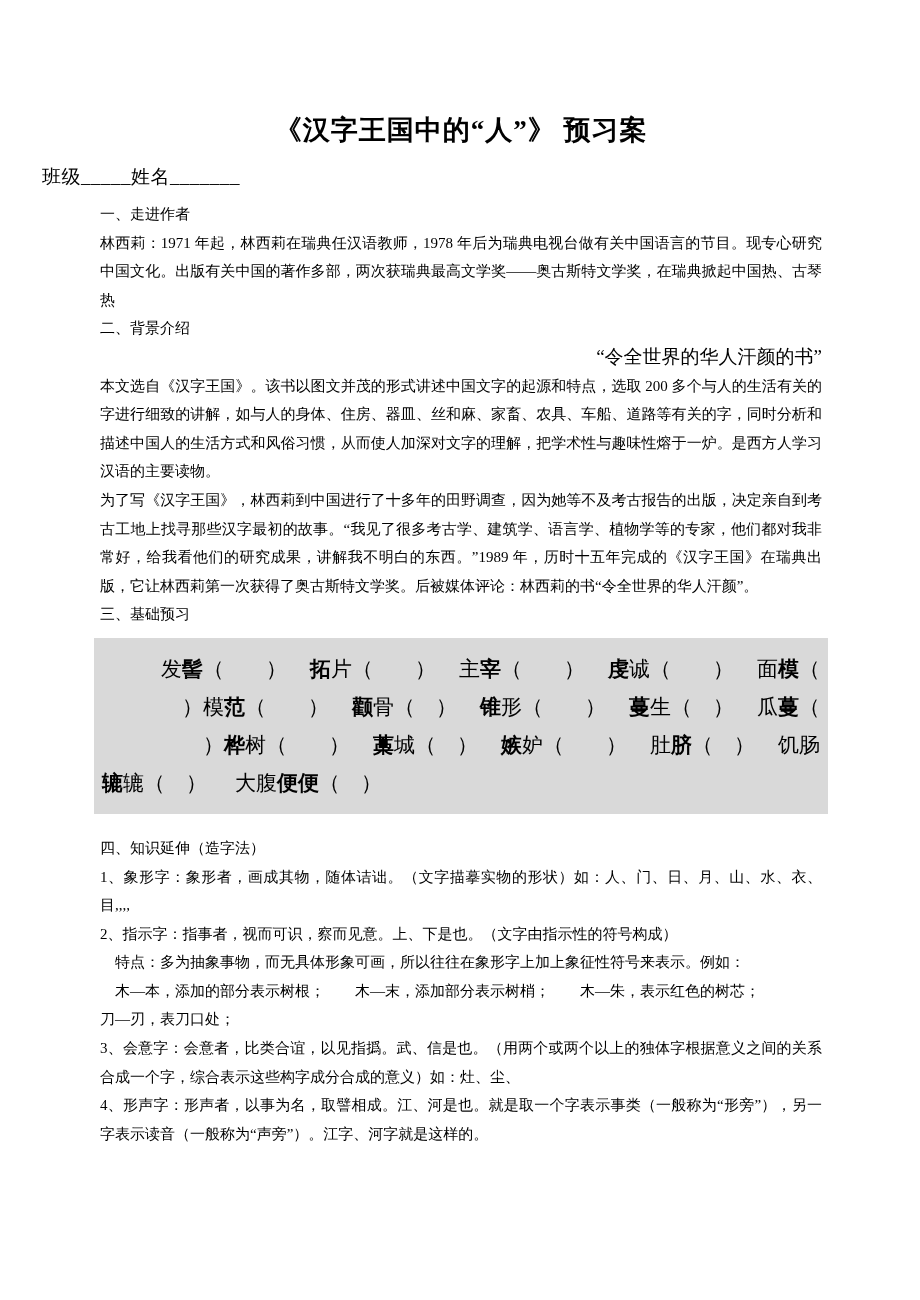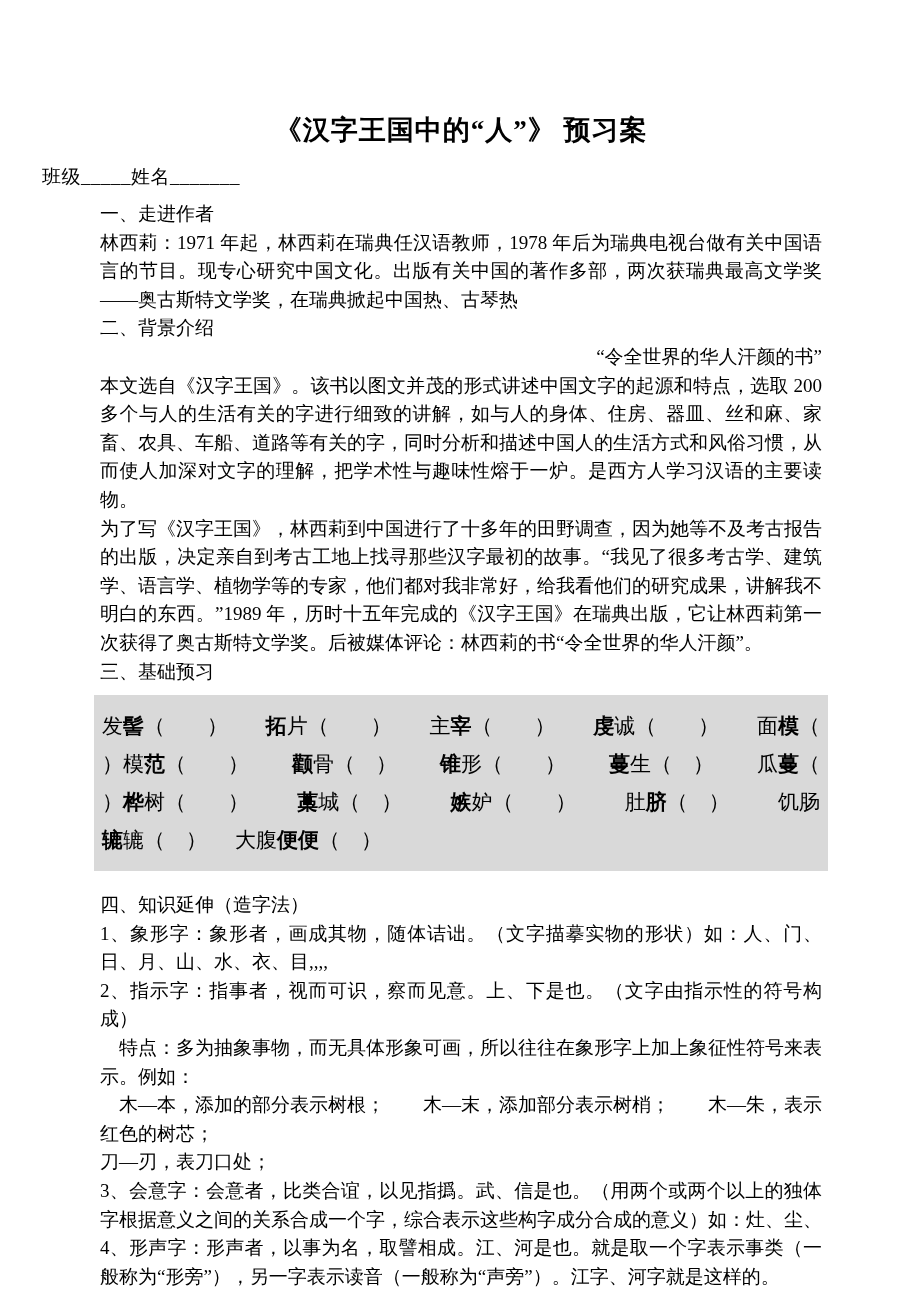--- a/index.html
+++ b/index.html
@@ -26,41 +26,42 @@
   }
   .class-line {
     font-size: 19px;
     text-align: left;
     position: relative;
     left: -58px;
     margin: 0 0 10px 0;
     letter-spacing: 0.5px;
   }
   .h, p.body {
-    font-size: 19px;
+    font-size: 15px;
     line-height: 28.6px;
     margin: 0;
     text-align: justify;
   }
   .quote {
     font-size: 19px;
     line-height: 28.6px;
     text-align: right;
   }
   .vocab-box {
     background: #d9d9d9;
     margin: 9px -6px 20px -6px;
     padding: 12px 8px;
   }
   .vline {
     display: flex;
-    justify-content: space-between;
+    justify-content: flex-end;
     font-size: 21px;
     line-height: 38px;
     white-space: pre;
+    gap: 23px;
   }
   .vline.last {
     justify-content: flex-start;
     gap: 28px;
   }
   .vitem { white-space: pre; }
   .b { font-weight: 700; }
   .n { font-weight: 400; }
   .sec4 p.body { text-align: justify; }
 </style>

